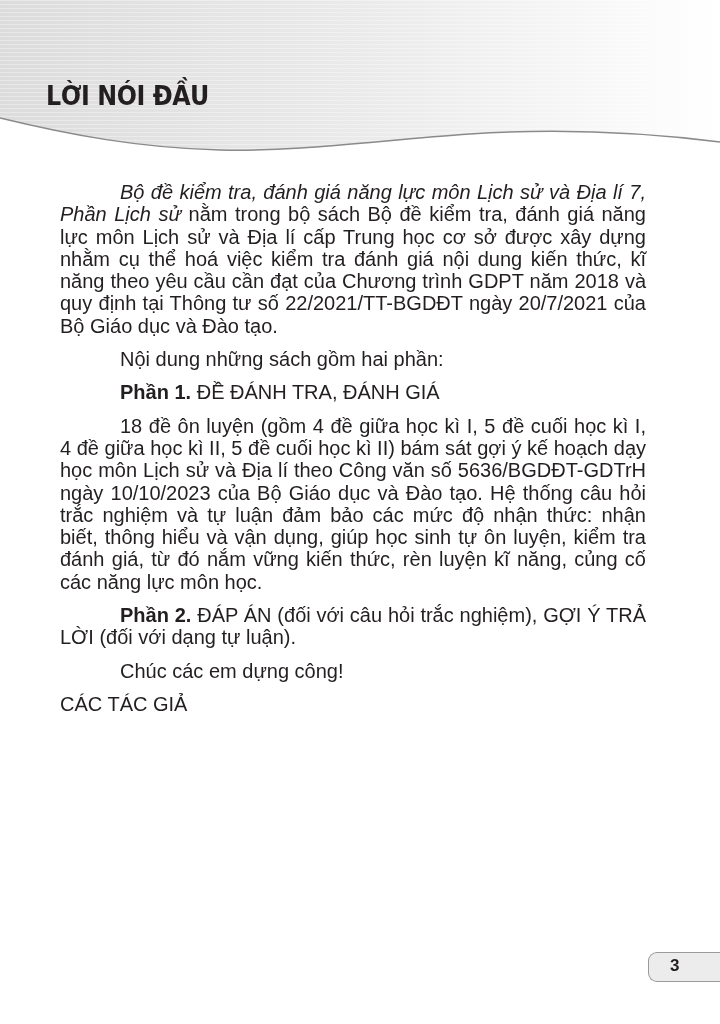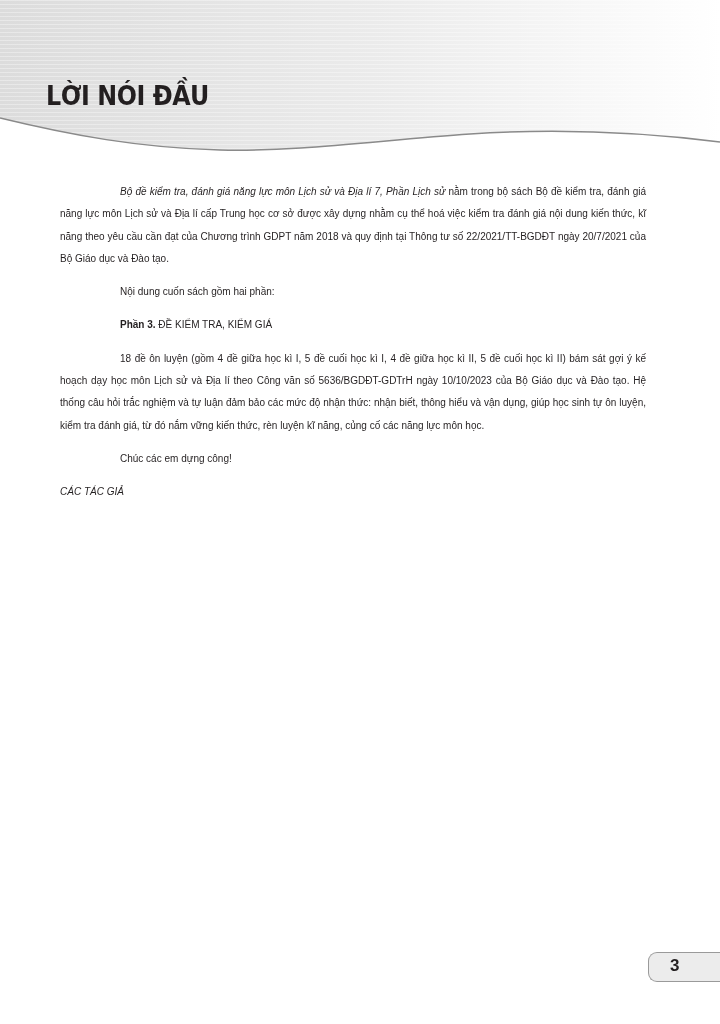--- a/index.html
+++ b/index.html
@@ -15,28 +15,28 @@
   .page-title {
     position: absolute; left: 46px; top: 80px;
     font-family: "DejaVu Sans", sans-serif;
     font-weight: bold; font-size: 27px; letter-spacing: -0.5px;
     color: #231f20;
     transform: scaleX(0.88); transform-origin: left center;
     margin: 0;
   }
   .content {
     position: absolute; left: 60px; top: 181px; width: 586px;
-    font-size: 10px; line-height: 22.3px;
+    font-size: 20px; line-height: 22.3px;
   }
   .content p { margin: 0 0 11px 0; text-indent: 60px; text-align: justify; }
   .content p.nojust { text-align: left; }
   .content em { font-style: italic; }
   .content strong { font-weight: bold; }
   .signature {
-    text-align: right; text-indent: 0 !important; margin-top: 4px !important; font-style: italic;
+    text-align: right; text-indent: 0 !important; margin-top: 4px !important;
   }
   .page-tab {
     position: absolute; left: 648px; top: 952px; width: 90px; height: 30px;
     background: #ececec;
     border: 1.5px solid #9a9a9a; border-right: none;
     border-radius: 9px 0 0 9px;
     box-sizing: border-box;
   }
   .page-number {
     position: absolute; left: 21px; top: 3px;
@@ -59,22 +59,23 @@
   </defs>
   <path d="M0,0 L720,0 L720,142 C640,132 560,128 470,134 C380,140 300,152 220,150 C140,148 70,135 0,118 Z" fill="url(#bandGrad)"></path>
   <path d="M0,0 L720,0 L720,142 C640,132 560,128 470,134 C380,140 300,152 220,150 C140,148 70,135 0,118 Z" fill="url(#lines)"></path>
   <path d="M0,118 C70,135 140,148 220,150 C300,152 380,140 470,134 C560,128 640,132 720,142" fill="none" stroke="#8a8a8a" stroke-width="1.5"></path>
 </svg>
 
 <h1 class="page-title">LỜI NÓI ĐẦU</h1>
 
 <div class="content">
   <p><em>Bộ đề kiểm tra, đánh giá năng lực môn Lịch sử và Địa lí 7, Phần Lịch sử</em><span> nằm trong bộ sách Bộ đề kiểm tra, đánh giá năng lực môn Lịch sử và Địa lí cấp Trung học cơ sở được xây dựng nhằm cụ thể hoá việc kiểm tra đánh giá nội dung kiến thức, kĩ năng theo yêu cầu cần đạt của Chương trình GDPT năm 2018 và quy định tại Thông tư số 22/2021/TT-BGDĐT ngày 20/7/2021 của Bộ Giáo dục và Đào tạo.</span></p>
-  <p class="nojust">Nội dung cuốn sách gồm hai phần:</p>
-  <p class="nojust"><strong>Phần 3.</strong><span> ĐỀ KIỂM TRA, KIỂM GIÁ</span></p>
+  <p class="nojust">Nội dung những sách gồm hai phần:</p>
+  <p class="nojust"><strong>Phần 1.</strong><span> ĐỀ ĐÁNH TRA, ĐÁNH GIÁ</span></p>
   <p>18 đề ôn luyện (gồm 4 đề giữa học kì I, 5 đề cuối học kì I, 4 đề giữa học kì II, 5 đề cuối học kì II) bám sát gợi ý kế hoạch dạy học môn Lịch sử và Địa lí theo Công văn số 5636/BGDĐT-GDTrH ngày 10/10/2023 của Bộ Giáo dục và Đào tạo. Hệ thống câu hỏi trắc nghiệm và tự luận đảm bảo các mức độ nhận thức: nhận biết, thông hiểu và vận dụng, giúp học sinh tự ôn luyện, kiểm tra đánh giá, từ đó nắm vững kiến thức, rèn luyện kĩ năng, củng cố các năng lực môn học.</p>
+  <p><strong>Phần 2.</strong><span> ĐÁP ÁN (đối với câu hỏi trắc nghiệm), GỢI Ý TRẢ LỜI (đối với dạng tự luận).</span></p>
   <p class="nojust">Chúc các em dựng công!</p>
   <p class="signature">CÁC TÁC GIẢ</p>
 </div>
 
 <div class="page-tab">
   <span class="page-number">3</span>
 </div>
 
 </body></html>

